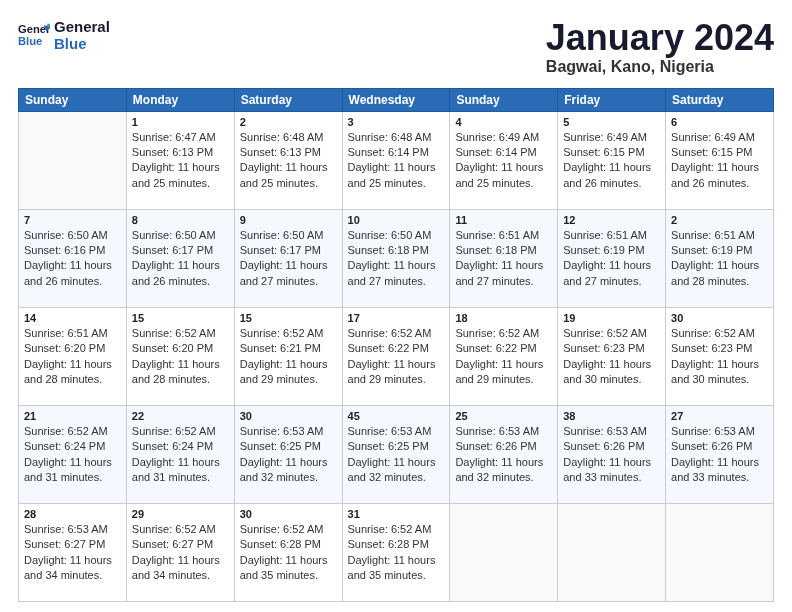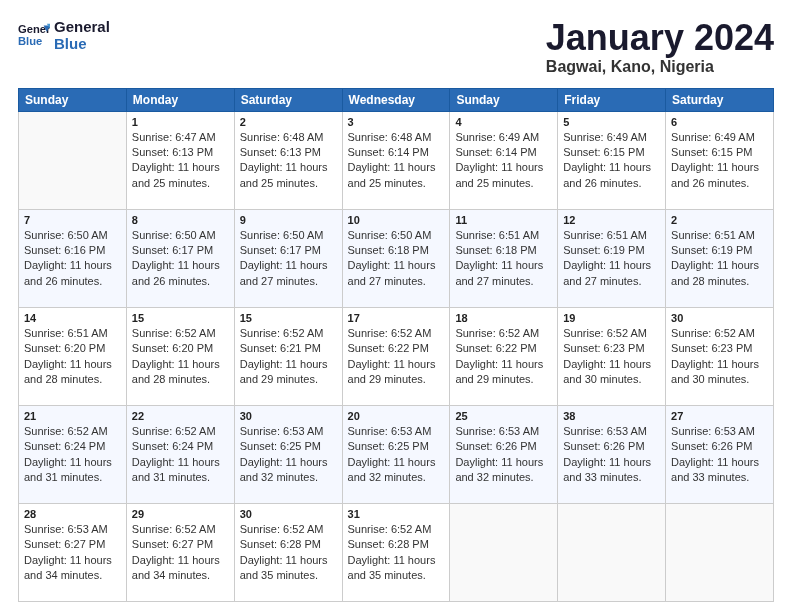--- a/index.html
+++ b/index.html
@@ -288,21 +288,21 @@
 and 31 minutes.</div>
           </td>
           <td>
             <span class="day-num">30</span>
             <div class="day-info" style="white-space: pre-line;">Sunrise: 6:53 AM
 Sunset: 6:25 PM
 Daylight: 11 hours
 and 32 minutes.</div>
           </td>
           <td>
-            <span class="day-num">20</span>
+            <span class="day-num">45</span>
             <div class="day-info" style="white-space: pre-line;">Sunrise: 6:53 AM
 Sunset: 6:25 PM
 Daylight: 11 hours
 and 32 minutes.</div>
           </td>
           <td>
             <span class="day-num">25</span>
             <div class="day-info" style="white-space: pre-line;">Sunrise: 6:53 AM
 Sunset: 6:26 PM
 Daylight: 11 hours

